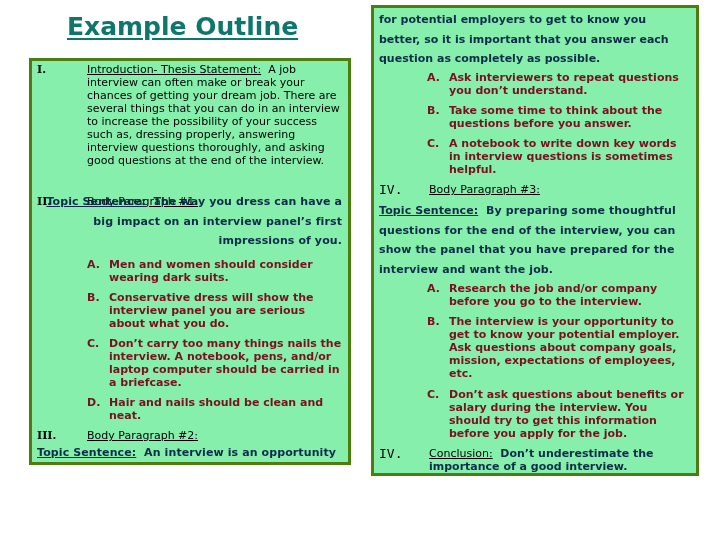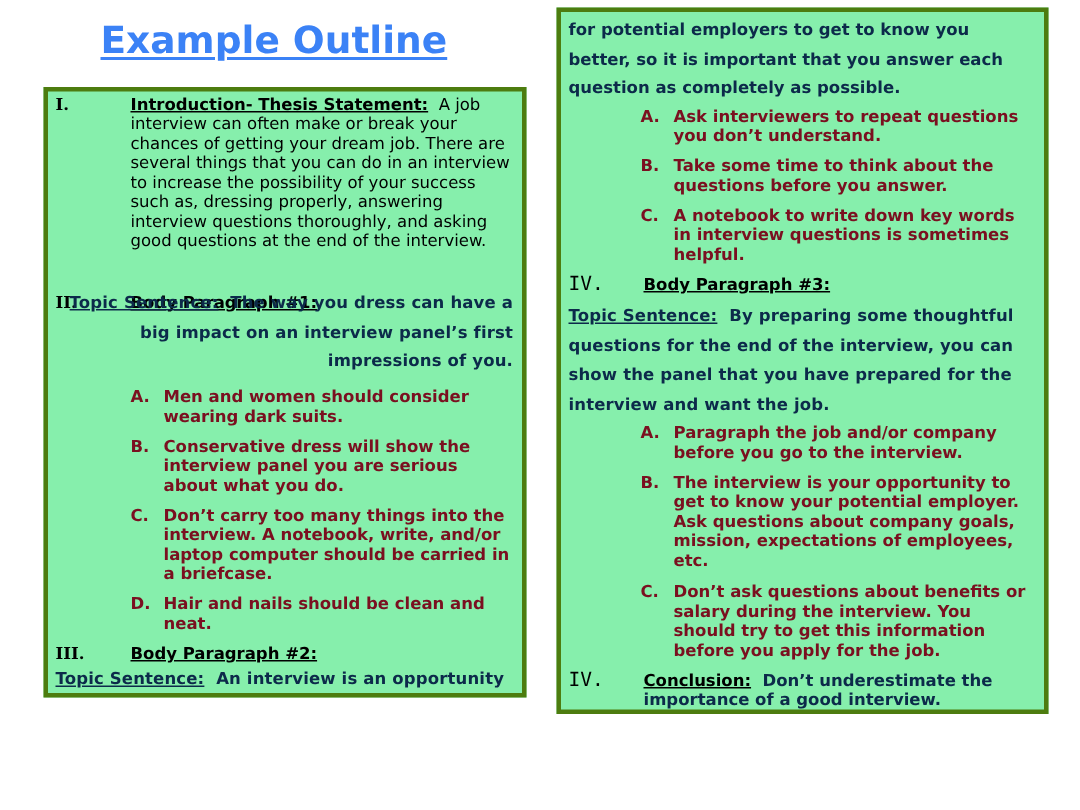--- a/index.html
+++ b/index.html
@@ -6,39 +6,39 @@
     body {
       width: 720px; height: 540px; position: relative; overflow: hidden;
       background: #ffffff;
       font-family: "DejaVu Sans", sans-serif;
       color: #000;
     }
     .title {
       position: absolute; left: 67px; top: 12px;
       font-family: "DejaVu Sans", sans-serif;
       font-weight: bold; font-size: 25px; letter-spacing: 0px;
-      color: #3b82f6; text-decoration: underline; text-decoration-thickness: 2px;
+      color: #0f766e; text-decoration: underline; text-decoration-thickness: 2px;
       text-underline-offset: 3px;
       white-space: nowrap;
     }
     .box {
       position: absolute; border: 3px solid #4d7c0f; background: #86efac;
       box-sizing: border-box;
     }
     #left-box { left: 29px; top: 58px; width: 322px; height: 407px; }
     #right-box { left: 371px; top: 5px; width: 328px; height: 471px; }
 
     .roman-row { position: absolute; display: flex; }
     .roman {
       font-family: "DejaVu Serif", serif; font-weight: bold; font-size: 11px;
       width: 50px; flex: none; line-height: 13px;
     }
     .roman.sans { font-family: "DejaVu Sans Mono", monospace; font-weight: normal; font-size: 13px; }
     .heading {
-      font-weight: bold; font-size: 11px; text-decoration: underline; line-height: 13px;
+      font-weight: normal; font-size: 11px; text-decoration: underline; line-height: 13px;
       color: #000;
     }
     .intro-text { font-size: 11px; line-height: 13px; color: #000; }
     .topic {
       position: absolute; font-size: 11px; line-height: 19.5px; color: #0c2a4a;
       font-weight: bold; letter-spacing: 0.1px;
     }
     .topic .label { text-decoration: underline; color: #0c2a4a; }
     .sub {
       position: absolute; color: #7a1020; font-weight: bold; font-size: 11px;
@@ -75,21 +75,21 @@
   <div class="sub" style="left:55px; top:197px; width:250px;">
     <span class="letter">A.</span>
     <span class="txt">Men and women should consider wearing dark suits.</span>
   </div>
   <div class="sub" style="left:55px; top:230px; width:250px;">
     <span class="letter">B.</span>
     <span class="txt">Conservative dress will show the interview panel you are serious about what you do.</span>
   </div>
   <div class="sub" style="left:55px; top:276px; width:255px;">
     <span class="letter">C.</span>
-    <span class="txt">Don’t carry too many things into the interview. A notebook, write, and/or laptop computer should be carried in a briefcase.</span>
+    <span class="txt">Don’t carry too many things nails the interview. A notebook, pens, and/or laptop computer should be carried in a briefcase.</span>
   </div>
   <div class="sub" style="left:55px; top:335px; width:250px;">
     <span class="letter">D.</span>
     <span class="txt">Hair and nails should be clean and neat.</span>
   </div>
 
   <div class="roman-row" style="left:5px; top:368px; width:305px;">
     <div class="roman">III.</div>
     <div class="heading">Body Paragraph #2:</div>
   </div>
@@ -119,21 +119,21 @@
     <div class="roman sans">IV.</div>
     <div class="heading">Body Paragraph #3:</div>
   </div>
   <div class="topic" style="left:5px; top:193px; width:312px;">
     <span class="label">Topic Sentence:</span>&nbsp;
     <span>By preparing some thoughtful questions for the end of the interview, you can show the panel that you have prepared for the interview and want the job.</span>
   </div>
 
   <div class="sub" style="left:53px; top:274px; width:260px;">
     <span class="letter">A.</span>
-    <span class="txt">Paragraph the job and/or company before you go to the interview.</span>
+    <span class="txt">Research the job and/or company before you go to the interview.</span>
   </div>
   <div class="sub" style="left:53px; top:307px; width:262px;">
     <span class="letter">B.</span>
     <span class="txt">The interview is your opportunity to get to know your potential employer. Ask questions about company goals, mission, expectations of employees, etc.</span>
   </div>
   <div class="sub" style="left:53px; top:380px; width:262px;">
     <span class="letter">C.</span>
     <span class="txt">Don’t ask questions about benefits or salary during the interview. You should try to get this information before you apply for the job.</span>
   </div>
 

